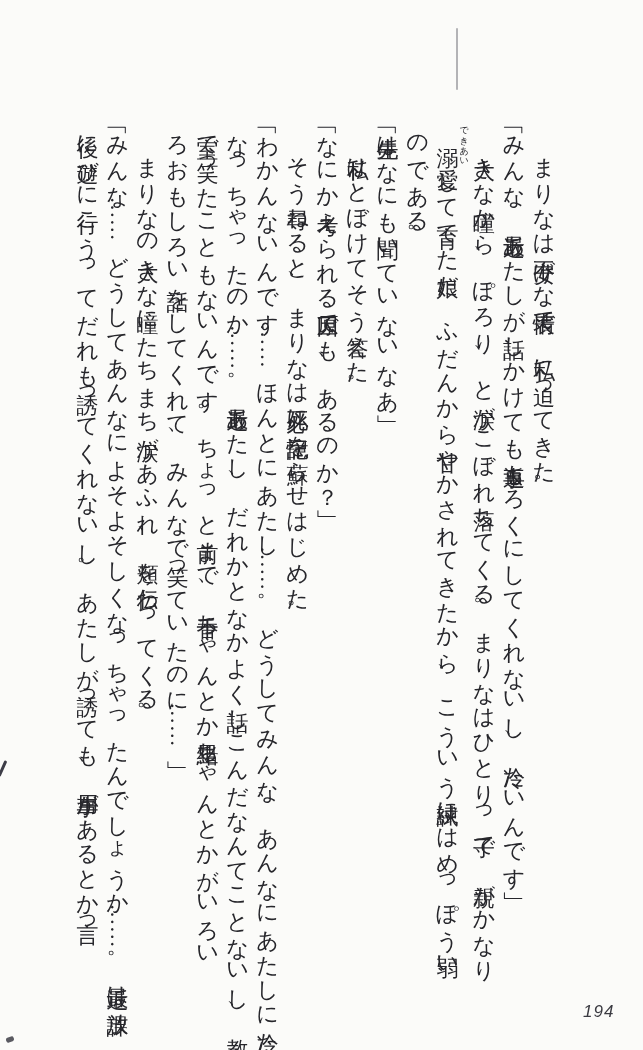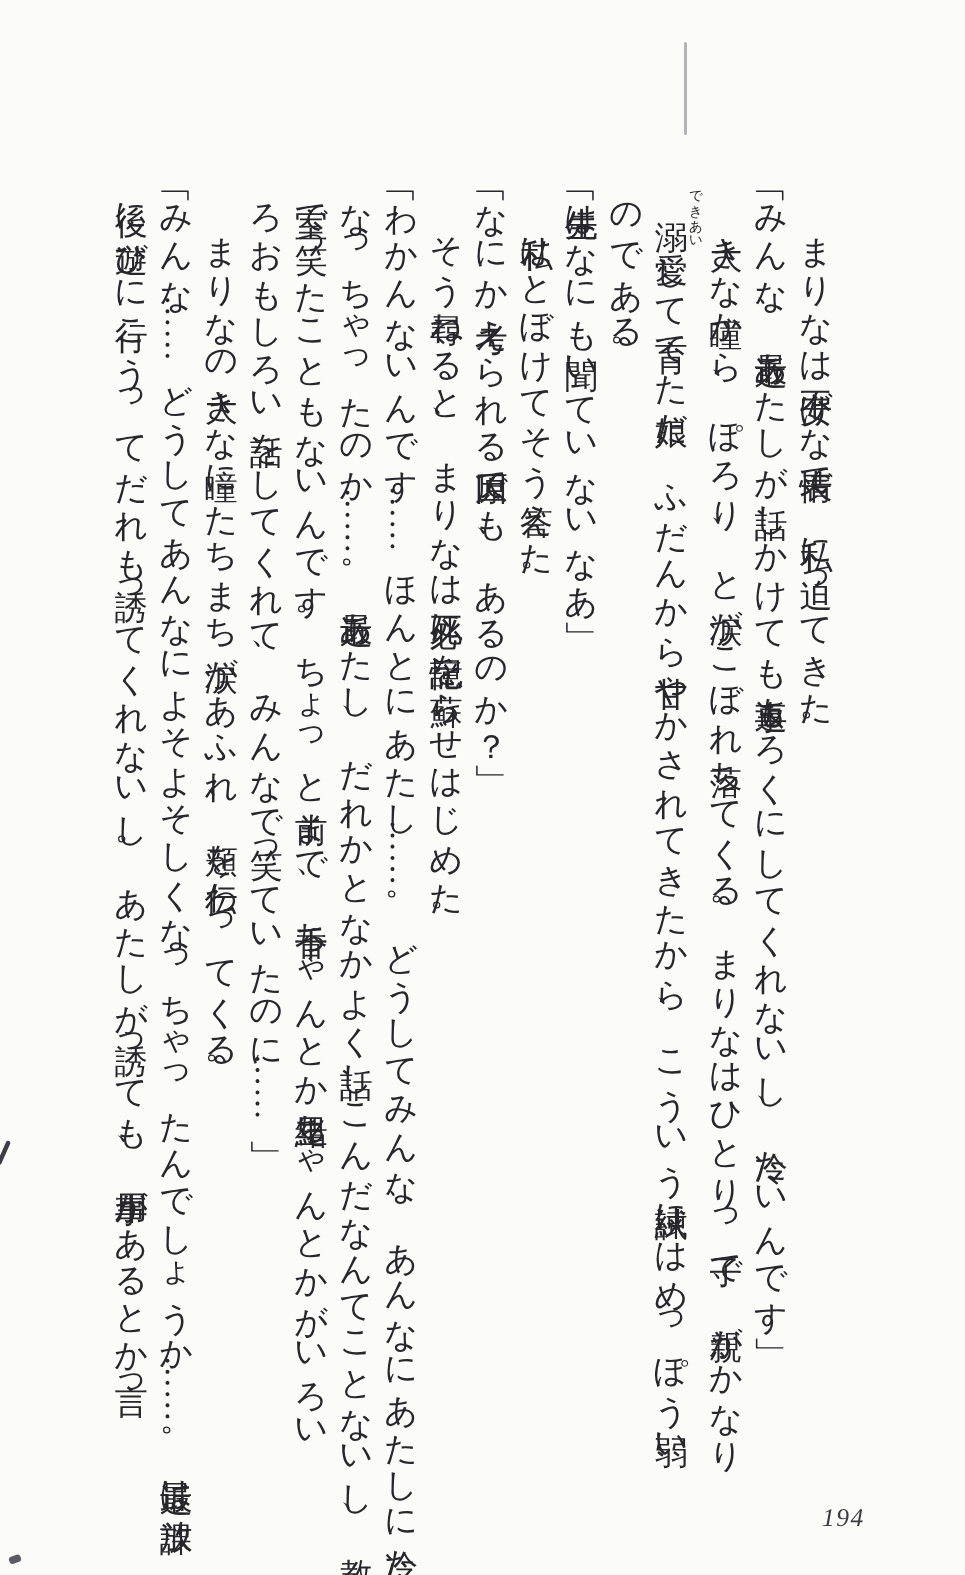--- a/index.html
+++ b/index.html
@@ -40,23 +40,23 @@
   }
   .tline.indent { text-indent: 22px; }
   ruby { ruby-position: over; }
   rt {
     font-size: 9px;
     letter-spacing: 0;
     color: var(--ink);
   }
   .page-number {
     position: absolute;
-    left: 548px;
+    left: 583px;
     top: 1002px;
-    font-family: Liberation Serif, serif;
+    font-family: Liberation Sans, sans-serif;
     font-style: italic;
     font-size: 17px;
     letter-spacing: 1px;
     color: var(--pagenum);
   }
   
   .artifact { position: absolute; background: #3d3d47; }
   .artifact-left-tick {
     left: 1px; top: 760px; width: 3px; height: 17px;
     transform: rotate(24deg); border-radius: 2px;

